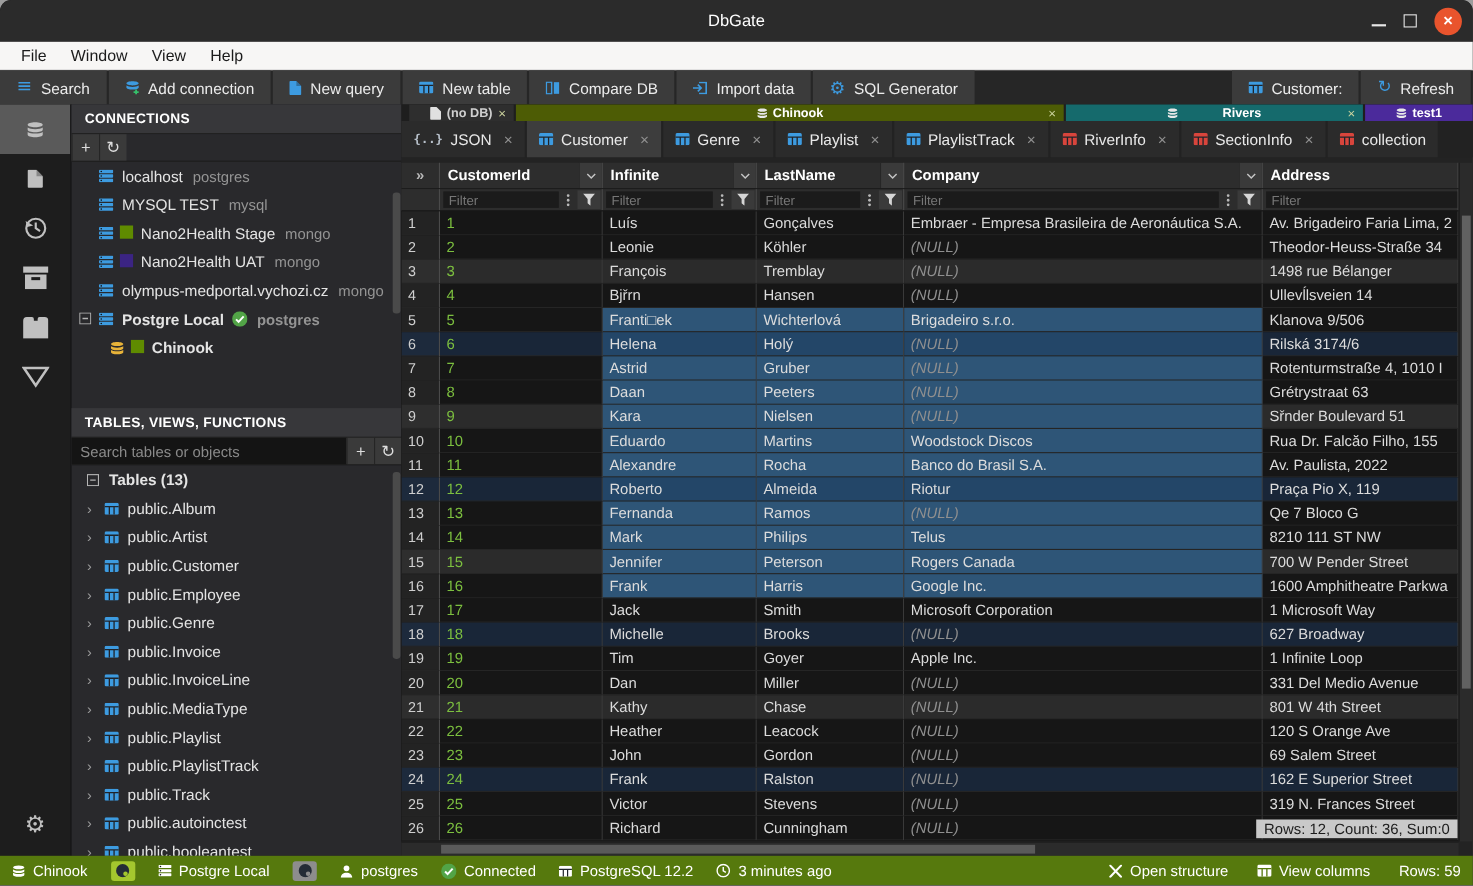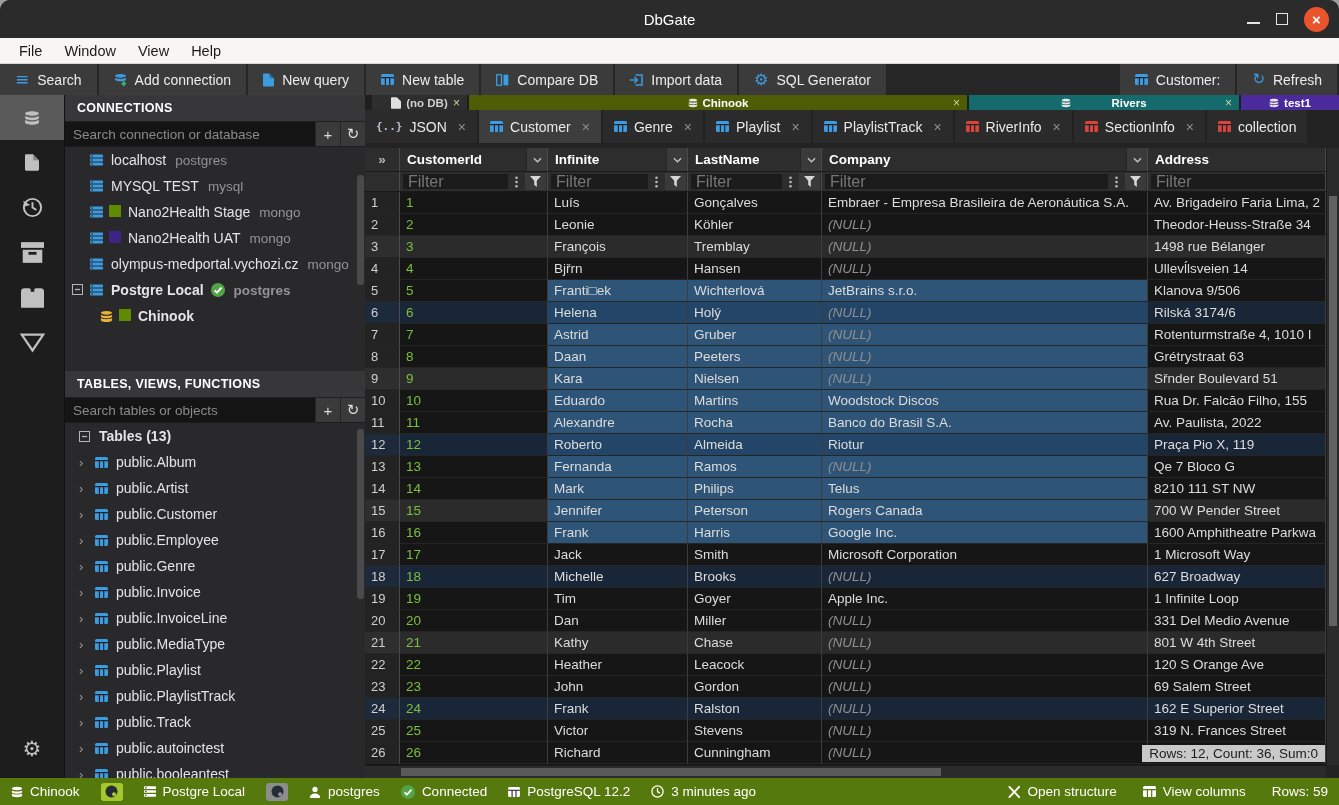--- a/index.html
+++ b/index.html
@@ -61,21 +61,21 @@
   .tab .tclose { color:#8f8f8f; font-size:14px; margin-left:4px; }
   .json-ic { font-family:"DejaVu Sans Mono",monospace; color:#b9c2cc; font-size:11px; font-weight:bold; }
 
   
   .grid { position:absolute; top:53px; left:0; right:0; bottom:0; }
   .ghead { position:absolute; top:0; left:0; right:13px; height:24px; display:flex; background:#2d2d2d; border-bottom:1px solid #1b1b1b; }
   .hcell { display:flex; align-items:center; padding-left:7px; color:#fff; font-weight:bold; font-size:13.5px; border-right:1px solid #4a4a4a; overflow:hidden; }
   .hcell .drop { margin-left:auto; width:21px; height:100%; background:#3a3a3a; display:flex; align-items:center; justify-content:center; border-left:1px solid #262626; flex:none; }
   .gfilter { position:absolute; top:24px; left:0; right:13px; height:20px; display:flex; background:#2d2d2d; border-bottom:1px solid #191919; }
   .fcell { display:flex; align-items:stretch; border-right:1px solid #4a4a4a; overflow:hidden; }
-  .fcell input { flex:1; min-width:0; background:#1b1b1b; border:none; outline:none; color:#bbb; font-size:16px; margin:2px 0 2px 3px; padding:0 5px; font-family:inherit; }
+  .fcell input { flex:1; min-width:0; background:#1b1b1b; border:none; outline:none; color:#bbb; font-size:12px; margin:2px 0 2px 3px; padding:0 5px; font-family:inherit; }
   .fcell input::placeholder { color:#777; }
   .f-dots { width:17px; display:flex; align-items:center; justify-content:center; }
   .f-funnel { width:21px; background:#3a3a3a; display:flex; align-items:center; justify-content:center; margin:1px 1px 1px 0; }
   .grows { position:absolute; top:44px; left:0; right:13px; bottom:13px; overflow:hidden; background:#161616; }
   .grow { height:22px; display:flex; }
   .cell { border-right:1px solid #3d3d3d; border-bottom:1px solid #252525; padding:0 6px; font-size:13.5px; color:#dcdcdc; white-space:nowrap; overflow:hidden; display:flex; align-items:center; background:#161616; }
   .cell.rn { background:#232323; color:#cfcfcf; border-right:1px solid #4a4a4a; font-size:13px; }
   .cell.idv { color:#7cbf3f; }
   .grow.s-gray .cell { background:#2b2b2b; }
   .grow.s-gray .cell.rn { background:#2e2e2e; }
@@ -251,21 +251,20 @@
           <span class="ic">
             <span class="glyph" style="color:#c0c0c0;font-size:21px">⚙</span>
           </span>
         </div>
       </div>
     </div>
 
   <div class="side">
     <div class="panel-header">CONNECTIONS</div>
     <div class="searchrow">
-      <input placeholder="Search connection or database" style="">
       <div class="sq-btn">+</div>
       <div class="sq-btn glyph">↻</div>
     </div>
     <div class="conn-list">
       <div id="conn-items">
           <div class="tree-item">
             <span class="ic">
               <svg width="13" height="12" viewBox="0 0 14 12">
                 <g fill="#3d9be0">
                   <rect x="0" y="0" width="14" height="3.2" rx=".8"></rect>
@@ -842,21 +841,21 @@
             <div class="cell w4">
               <span class="nullv">(NULL)</span>
             </div>
             <div class="cell w5">Ullevĺlsveien 14</div>
           </div>
           <div class="grow">
             <div class="cell rn w0">5</div>
             <div class="cell w1 idv">5</div>
             <div class="cell w2 sel">Franti□ek</div>
             <div class="cell w3 sel">Wichterlová</div>
-            <div class="cell w4 sel">JetBrains s.r.o.</div>
+            <div class="cell w4 sel">Brigadeiro s.r.o.</div>
             <div class="cell w5">Klanova 9/506</div>
           </div>
           <div class="grow s-navy">
             <div class="cell rn w0">6</div>
             <div class="cell w1 idv">6</div>
             <div class="cell w2 sel">Helena</div>
             <div class="cell w3 sel">Holý</div>
             <div class="cell w4 sel">
               <span class="nullv">(NULL)</span>
             </div>

